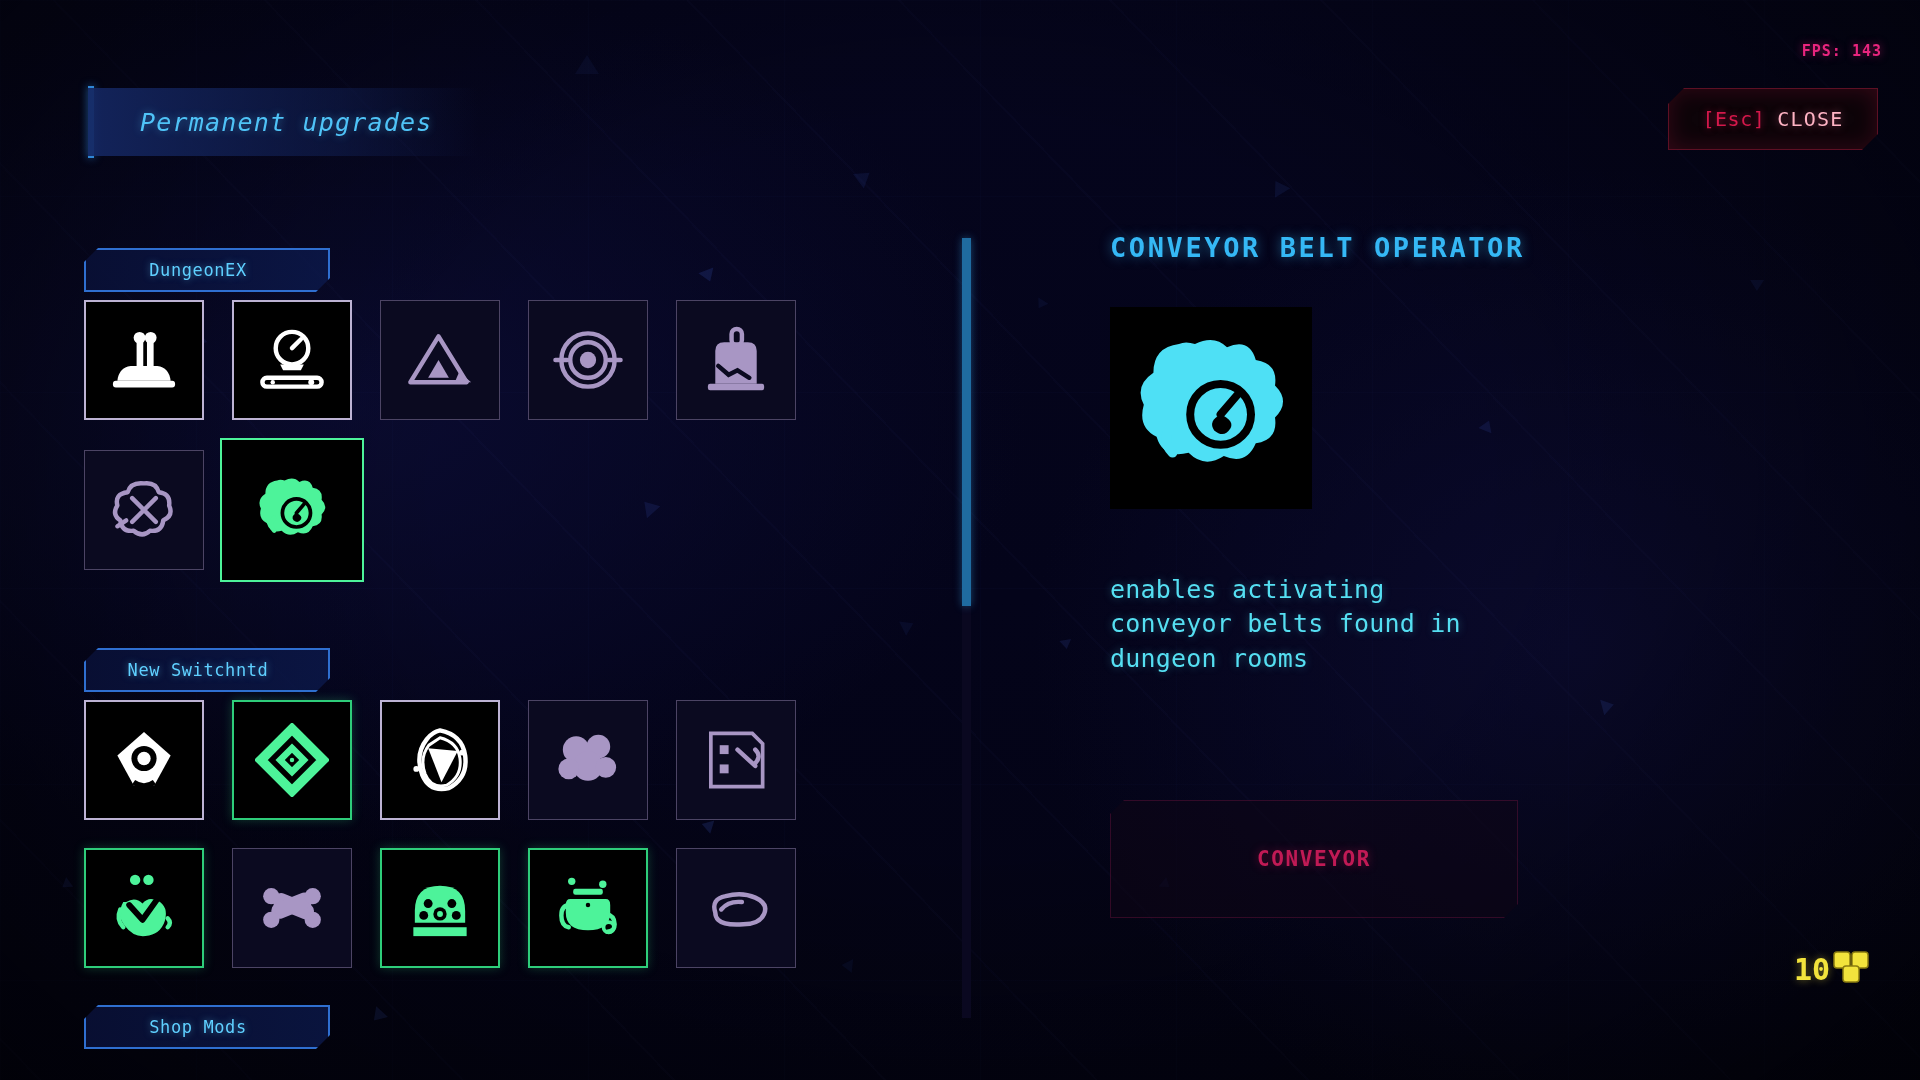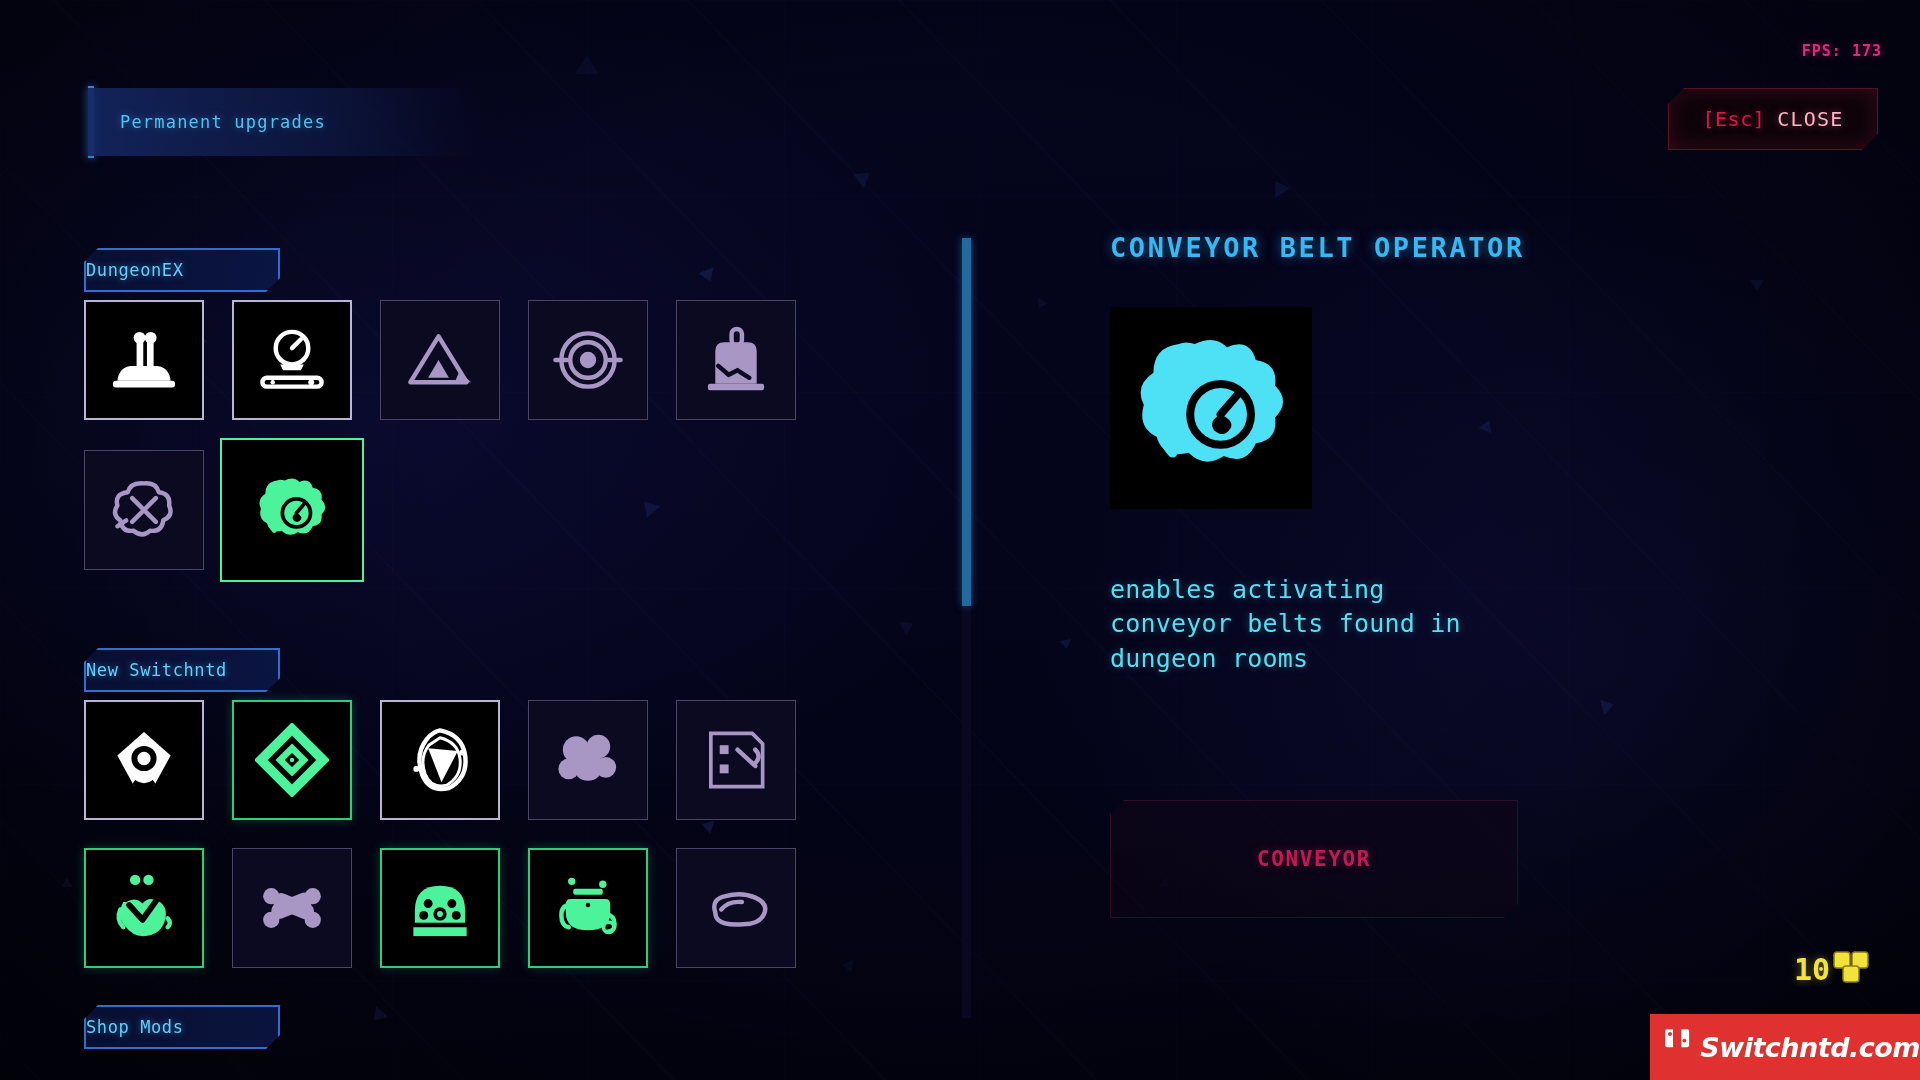--- a/index.html
+++ b/index.html
@@ -43,22 +43,23 @@
   .header-bar{
     position:absolute; left:88px; top:88px; width:390px; height:68px;
     background:linear-gradient(90deg, rgba(20,38,96,.92) 0%, rgba(16,30,80,.55) 65%, rgba(14,26,70,0) 100%);
     display:flex; align-items:center;
   }
   .header-accent{
     position:absolute; left:88px; top:86px; width:6px; height:72px;
     background:#2f86d6; box-shadow:0 0 9px #2f86d6aa;
   }
   .header-title{
-    margin-left:32px; color:#4fc3f7; font-size:17px; letter-spacing:1.2px;
+    margin-left:52px; color:#4fc3f7; font-size:25px; letter-spacing:1.2px;
     text-shadow:0 0 9px rgba(79,195,247,.45);
+    font-style:italic;
   }
 
   
   .fps{
     position:absolute; right:38px; top:42px;
     color:#e8257e; font-size:15px; font-weight:bold; letter-spacing:1px;
     text-shadow:0 0 8px rgba(232,37,126,.55);
   }
 
   
@@ -70,25 +71,25 @@
     display:flex; align-items:center; justify-content:center; gap:12px;
     box-shadow:0 0 22px rgba(160,20,60,.28) inset;
   }
   .close-esc{ color:#d4184b; font-size:20px; letter-spacing:.5px; text-shadow:0 0 7px rgba(212,24,75,.6); }
   .close-lbl{ color:#ffb3c4; font-size:20px; letter-spacing:1.2px; text-shadow:0 0 8px rgba(255,120,160,.5); }
 
   
   .left-col{ position:absolute; left:0; top:0; width:960px; height:1080px; }
 
   .sect-btn{
-    position:absolute; left:84px; width:196px; height:44px;
+    position:absolute; left:84px; width:246px; height:44px;
     background:linear-gradient(90deg, rgba(9,16,54,.9), rgba(12,26,78,.75));
     border:2px solid #2f6fd0;
     clip-path:polygon(14px 0, 100% 0, 100% calc(100% - 14px), calc(100% - 14px) 100%, 0 100%, 0 14px);
-    display:flex; align-items:center; justify-content:flex-start;
+    display:flex; align-items:center; justify-content:center;
     box-shadow:0 0 14px rgba(40,110,220,.30);
   }
   .sect-btn span{
     color:#5fd0ff; font-size:17px; letter-spacing:.6px; padding-right:18px;
     text-shadow:0 0 7px rgba(95,208,255,.5);
   }
   .sect-shadow{
     position:absolute; left:92px; width:246px; height:44px;
     background:rgba(28,70,150,.30);
     clip-path:polygon(14px 0, 100% 0, 100% calc(100% - 14px), calc(100% - 14px) 100%, 0 100%, 0 14px);
@@ -206,21 +207,21 @@
       <div class="tri" style="left: 60px; top: 880px; border-left: 6px solid transparent; border-right: 6px solid transparent; border-bottom: 9.6px solid rgba(58, 86, 190, 0.3); transform: rotate(234deg);"></div>
       <div class="tri" style="left: 700px; top: 820px; border-left: 7px solid transparent; border-right: 7px solid transparent; border-bottom: 11.2px solid rgba(58, 86, 190, 0.37); transform: rotate(287deg);"></div>
     </div>
   <div class="bg-vig"></div>
 
   <div class="header-accent"></div>
   <div class="header-bar">
     <div class="header-title">Permanent upgrades</div>
   </div>
 
-  <div class="fps">FPS: 173</div>
+  <div class="fps">FPS: 143</div>
   <div class="close-btn">
     <span class="close-esc">[Esc]</span>
     <span class="close-lbl">CLOSE</span>
   </div>
 
   <div class="left-col">
     <div id="sections">
         <div class="sect-shadow" style="top: 254px;"></div>
         <div class="sect-btn" style="top: 248px;">
           <span>DungeonEX</span>
@@ -475,25 +476,14 @@
     <span class="currency-amt">10</span>
     <span class="currency-icon">
       <svg viewBox="0 0 42 42">
         <rect x="4" y="4" width="16" height="16" rx="3" fill="#f2e33c" stroke="#8a7c10" stroke-width="1.5"></rect>
         <rect x="22" y="4" width="16" height="16" rx="3" fill="#f2e33c" stroke="#8a7c10" stroke-width="1.5"></rect>
         <rect x="13" y="18" width="16" height="16" rx="3" fill="#f2e33c" stroke="#8a7c10" stroke-width="1.5"></rect>
       </svg>
     </span>
   </div>
 
-  <div class="watermark">
-    <span class="wm-logo">
-      <svg viewBox="0 0 44 44">
-        <path d="M5 7 h10 v30 H5 a3 3 0 0 1 -3 -3 V10 a3 3 0 0 1 3 -3 z" fill="#ffffff"></path>
-        <circle cx="10" cy="15" r="3.4" fill="#e03131"></circle>
-        <path d="M39 7 h-10 v30 h10 a3 3 0 0 0 3 -3 V10 a3 3 0 0 0 -3 -3 z" fill="#ffffff"></path>
-        <circle cx="34" cy="26" r="3.1" fill="#e03131"></circle>
-      </svg>
-    </span>
-    <span class="wm-text">Switchntd.com</span>
-  </div>
 
 </div>
 
 </body></html>

